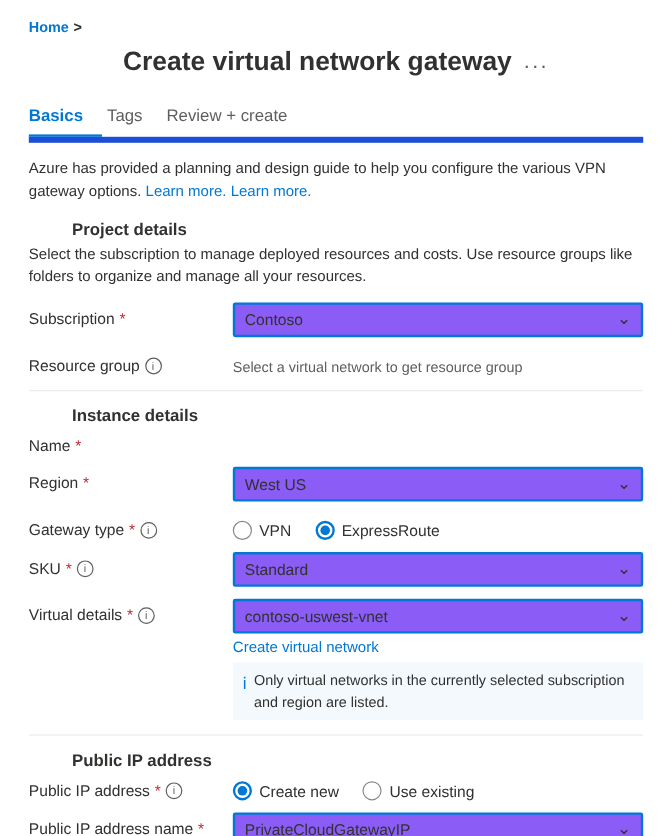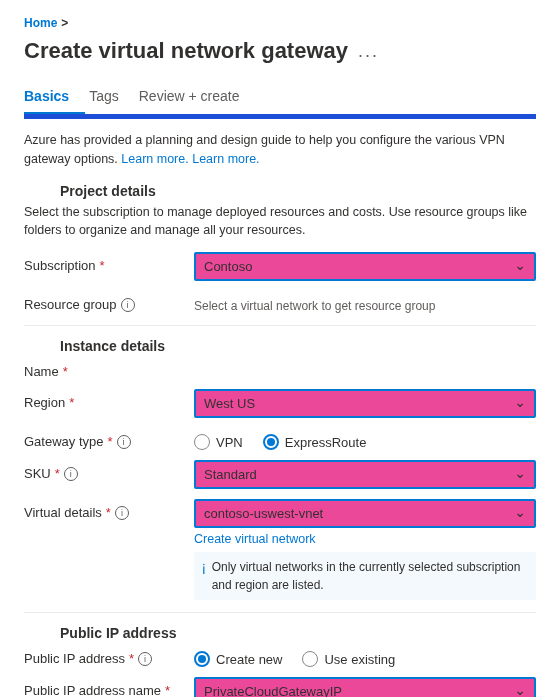--- a/index.html
+++ b/index.html
@@ -20,20 +20,21 @@
       font-size: 12px;
       color: #0078d4;
       margin-bottom: 8px;
       font-weight: bold;
     }
     .breadcrumb span { color: #323130; margin: 0 4px; }
     .page-title-row {
       display: flex;
       align-items: center;
       margin-bottom: 16px;
+      justify-content: center;
     }
     .page-title {
       font-size: 22px;
       font-weight: 600;
       color: #323130;
     }
     .ellipsis-btn {
       margin-left: 10px;
       color: #605e5c;
       font-size: 18px;
@@ -110,21 +111,21 @@
     .form-control {
       flex: 1;
     }
     .select-box {
       width: 100%;
       border: 1px solid #8a8886;
       border-radius: 2px;
       padding: 5px 30px 5px 8px;
       font-size: 13px;
       color: #323130;
-      background: #ec4899;
+      background: #8b5cf6;
       appearance: none;
       -webkit-appearance: none;
       cursor: pointer;
       position: relative;
     }
     .select-wrapper {
       position: relative;
       width: 100%;
     }
     .select-wrapper::after {

